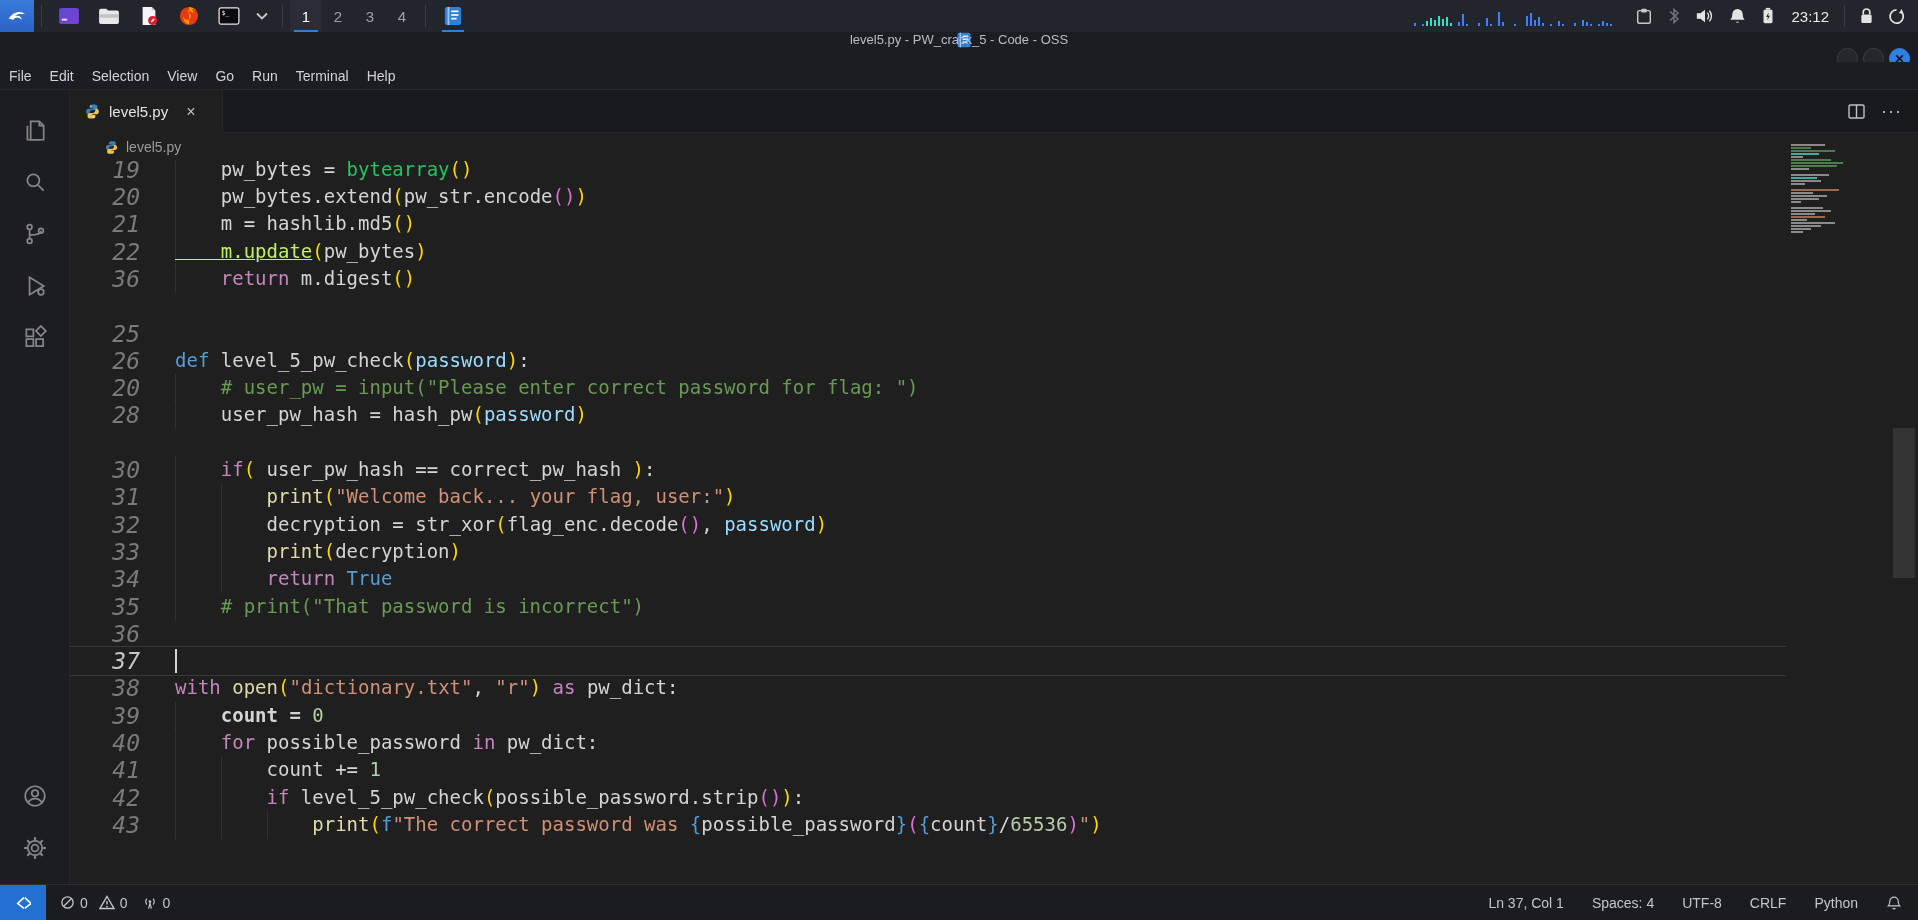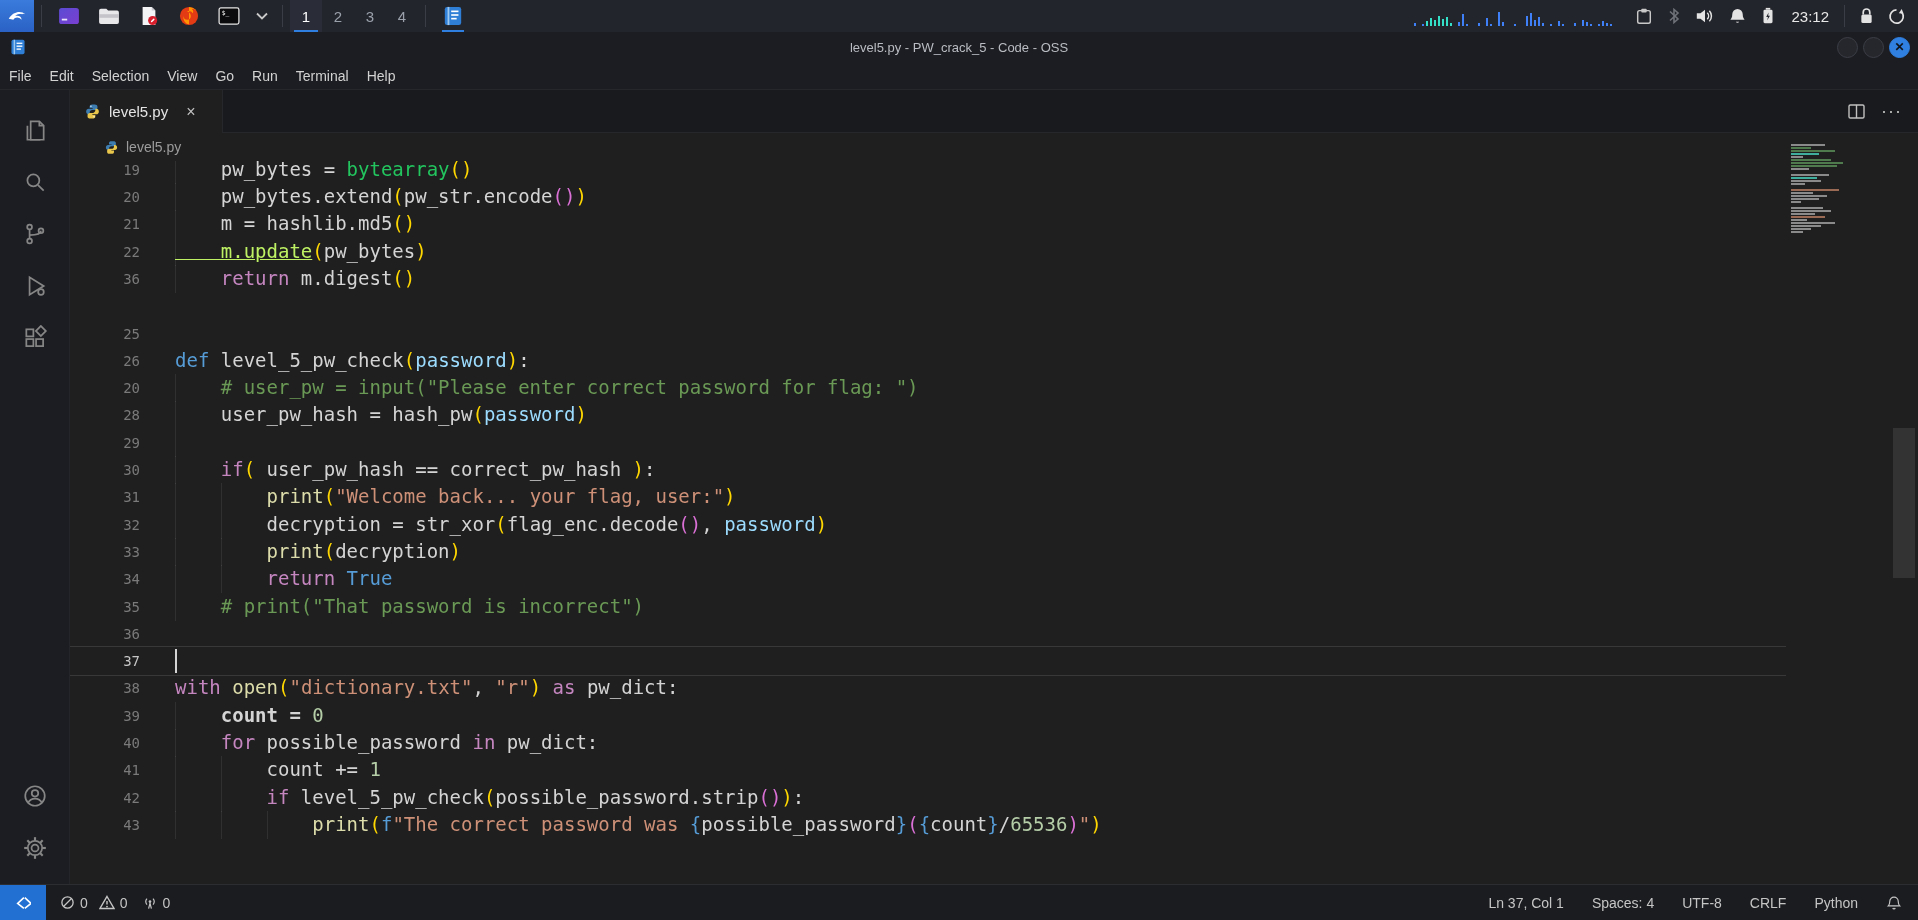--- a/index.html
+++ b/index.html
@@ -22,21 +22,21 @@
     height:2px;background:#2e7fe0;}
   .tb-app.active{position:relative;}
   .graph{display:flex;align-items:flex-end;height:20px;margin-right:14px;}
   .graph i{display:block;width:2px;margin-right:2px;}
   .tray{display:flex;align-items:center;}
   .tray .ticon{margin:0 7px;display:flex;align-items:center;}
   .clock{color:#e8e8e8;font-size:15px;margin:0 8px;}
 
   
   .titlebar{position:absolute;top:32px;left:0;width:100%;height:30px;background:#1c1d22;
-    display:flex;align-items:center;}
+    display:flex;align-items:center;flex-direction:column;}
   .title-ic{margin-left:10px;display:flex;}
   .win-title{position:absolute;left:0;right:0;text-align:center;font-size:13px;color:#b9bcc2;pointer-events:none;}
   .win-btns{margin-left:auto;display:flex;align-items:center;gap:5px;padding-right:8px;}
   .wbtn{width:19px;height:19px;border-radius:50%;background:#26272d;border:1px solid #3c3e46;
     display:flex;align-items:center;justify-content:center;}
   .wbtn.close{background:#2f80e0;border-color:#2f80e0;color:#10131a;font-size:12px;font-weight:bold;}
 
   .menubar{position:absolute;top:62px;left:0;width:100%;height:28px;background:#1c1d22;
     display:flex;align-items:center;border-bottom:1px solid #26272b;box-sizing:border-box;}
   .menubar span{padding:4px 9px;font-size:14px;color:#d2d2d2;}
@@ -56,21 +56,21 @@
     padding-left:14px;box-sizing:border-box;border-right:1px solid #26272a;gap:8px;}
   .tab-label{font-size:15px;color:#e4e4e4;}
   .tab-close{margin-left:10px;color:#c0c0c0;font-size:16px;line-height:1;}
   .tab-actions{margin-left:auto;display:flex;align-items:center;gap:16px;padding-right:16px;color:#c0c0c0;}
   .breadcrumb{position:absolute;top:43px;left:0;right:120px;height:28px;display:flex;
     align-items:center;padding-left:34px;gap:7px;color:#9c9c9c;font-size:14px;background:#1f1f1f;}
 
   .code-viewport{position:absolute;top:71px;left:0;right:0;bottom:0;overflow:hidden;
     font-family:"DejaVu Sans Mono",monospace;font-size:19px;line-height:27.3px;}
   .row{position:absolute;left:0;right:132px;height:28px;white-space:pre;}
-  .row .ln{position:absolute;left:0;width:70px;text-align:right;color:#7a7a7a;font-size:14px;line-height:28px;}
+  .row .ln{position:absolute;left:0;width:70px;text-align:right;color:#7a7a7a;font-size:23px;line-height:28px;font-style:italic;}
   .row .codeln{position:absolute;left:105px;top:0;}
   .row .guide{position:absolute;top:0;bottom:0;width:1px;background:rgba(255,255,255,.08);}
   .row.cur{border-top:1px solid #383838;border-bottom:1px solid #383838;margin-top:-1px;}
   .row.cur .ln{color:#c6c6c6;}
   .cursor{position:absolute;left:105px;top:2px;width:2px;height:24px;background:#d4d4d4;}
 
   .minimap{position:absolute;top:43px;right:28px;width:104px;bottom:0;}
   .minimap i{position:absolute;left:5px;height:2px;display:block;}
   .vscroll{position:absolute;top:43px;right:0;width:28px;bottom:0;}
   .vthumb{position:absolute;left:3px;right:3px;top:295px;height:150px;background:rgba(255,255,255,.09);}
@@ -389,21 +389,20 @@
       <div class="code-viewport">
           <div class="row" style="top: -5.3px;"><span class="ln">19</span><i class="guide" style="left: 105px;"></i><span class="codeln"><span style="color: rgb(212, 212, 212);">    pw_bytes = </span><span style="color: #22c55e;">bytearray</span><span style="color: rgb(255, 215, 0);">()</span></span></div>
           <div class="row" style="top: 22px;"><span class="ln">20</span><i class="guide" style="left: 105px;"></i><span class="codeln"><span style="color: rgb(212, 212, 212);">    pw_bytes.extend</span><span style="color: rgb(255, 215, 0);">(</span><span style="color: rgb(212, 212, 212);">pw_str.encode</span><span style="color: rgb(218, 112, 214);">()</span><span style="color: rgb(255, 215, 0);">)</span></span></div>
           <div class="row" style="top: 49.3px;"><span class="ln">21</span><i class="guide" style="left: 105px;"></i><span class="codeln"><span style="color: rgb(212, 212, 212);">    m = hashlib.md5</span><span style="color: rgb(255, 215, 0);">()</span></span></div>
           <div class="row" style="top: 76.6px;"><span class="ln">22</span><i class="guide" style="left: 105px;"></i><span class="codeln"><span style="color: #bef264; text-decoration: underline;">    m.update</span><span style="color: rgb(255, 215, 0);">(</span><span style="color: rgb(212, 212, 212);">pw_bytes</span><span style="color: rgb(255, 215, 0);">)</span></span></div>
           <div class="row" style="top: 103.9px;"><span class="ln">36</span><i class="guide" style="left: 105px;"></i><span class="codeln"><span style="color: rgb(212, 212, 212);">    </span><span style="color: rgb(197, 134, 192);">return</span><span style="color: rgb(212, 212, 212);"> m.digest</span><span style="color: rgb(255, 215, 0);">()</span></span></div>
           <div class="row" style="top: 158.5px;"><span class="ln">25</span><span class="codeln"></span></div>
           <div class="row" style="top: 185.8px;"><span class="ln">26</span><span class="codeln"><span style="color: rgb(86, 156, 214);">def</span><span style="color: rgb(212, 212, 212);"> level_5_pw_check</span><span style="color: rgb(255, 215, 0);">(</span><span style="color: rgb(156, 220, 254);">password</span><span style="color: rgb(255, 215, 0);">)</span><span style="color: rgb(212, 212, 212);">:</span></span></div>
           <div class="row" style="top: 213.1px;"><span class="ln">20</span><i class="guide" style="left: 105px;"></i><span class="codeln"><span style="color: rgb(212, 212, 212);">    </span><span style="color: rgb(106, 153, 85);"># user_pw = input("Please enter correct password for flag: ")</span></span></div>
           <div class="row" style="top: 240.4px;"><span class="ln">28</span><i class="guide" style="left: 105px;"></i><span class="codeln"><span style="color: rgb(212, 212, 212);">    user_pw_hash = hash_pw</span><span style="color: rgb(255, 215, 0);">(</span><span style="color: rgb(156, 220, 254);">password</span><span style="color: rgb(255, 215, 0);">)</span></span></div>
-          <div class="row" style="top: 267.7px;"><span class="ln">29</span><i class="guide" style="left: 105px;"></i><span class="codeln"></span></div>
           <div class="row" style="top: 295px;"><span class="ln">30</span><i class="guide" style="left: 105px;"></i><span class="codeln"><span style="color: rgb(212, 212, 212);">    </span><span style="color: rgb(197, 134, 192);">if</span><span style="color: rgb(255, 215, 0);">(</span><span style="color: rgb(212, 212, 212);"> user_pw_hash == correct_pw_hash </span><span style="color: rgb(255, 215, 0);">)</span><span style="color: rgb(212, 212, 212);">:</span></span></div>
           <div class="row" style="top: 322.3px;"><span class="ln">31</span><i class="guide" style="left: 105px;"></i><i class="guide" style="left: 150.76px;"></i><span class="codeln"><span style="color: rgb(212, 212, 212);">        </span><span style="color: rgb(220, 220, 170);">print</span><span style="color: rgb(255, 215, 0);">(</span><span style="color: rgb(206, 145, 120);">"Welcome back... your flag, user:"</span><span style="color: rgb(255, 215, 0);">)</span></span></div>
           <div class="row" style="top: 349.6px;"><span class="ln">32</span><i class="guide" style="left: 105px;"></i><i class="guide" style="left: 150.76px;"></i><span class="codeln"><span style="color: rgb(212, 212, 212);">        decryption = str_xor</span><span style="color: rgb(255, 215, 0);">(</span><span style="color: rgb(212, 212, 212);">flag_enc.decode</span><span style="color: rgb(218, 112, 214);">()</span><span style="color: rgb(212, 212, 212);">, </span><span style="color: rgb(156, 220, 254);">password</span><span style="color: rgb(255, 215, 0);">)</span></span></div>
           <div class="row" style="top: 376.9px;"><span class="ln">33</span><i class="guide" style="left: 105px;"></i><i class="guide" style="left: 150.76px;"></i><span class="codeln"><span style="color: rgb(212, 212, 212);">        </span><span style="color: rgb(220, 220, 170);">print</span><span style="color: rgb(255, 215, 0);">(</span><span style="color: rgb(212, 212, 212);">decryption</span><span style="color: rgb(255, 215, 0);">)</span></span></div>
           <div class="row" style="top: 404.2px;"><span class="ln">34</span><i class="guide" style="left: 105px;"></i><i class="guide" style="left: 150.76px;"></i><span class="codeln"><span style="color: rgb(212, 212, 212);">        </span><span style="color: rgb(197, 134, 192);">return</span><span style="color: rgb(212, 212, 212);"> </span><span style="color: rgb(86, 156, 214);">True</span></span></div>
           <div class="row" style="top: 431.5px;"><span class="ln">35</span><i class="guide" style="left: 105px;"></i><span class="codeln"><span style="color: rgb(212, 212, 212);">    </span><span style="color: rgb(106, 153, 85);"># print("That password is incorrect")</span></span></div>
           <div class="row" style="top: 458.8px;"><span class="ln">36</span><span class="codeln"></span></div>
           <div class="row cur" style="top: 486.1px;"><span class="ln">37</span><span class="codeln"></span><i class="cursor" style="left: 105px;"></i></div>
           <div class="row" style="top: 513.4px;"><span class="ln">38</span><span class="codeln"><span style="color: rgb(197, 134, 192);">with</span><span style="color: rgb(212, 212, 212);"> </span><span style="color: rgb(220, 220, 170);">open</span><span style="color: rgb(255, 215, 0);">(</span><span style="color: rgb(206, 145, 120);">"dictionary.txt"</span><span style="color: rgb(212, 212, 212);">, </span><span style="color: rgb(206, 145, 120);">"r"</span><span style="color: rgb(255, 215, 0);">)</span><span style="color: rgb(212, 212, 212);"> </span><span style="color: rgb(197, 134, 192);">as</span><span style="color: rgb(212, 212, 212);"> pw_dict:</span></span></div>
           <div class="row" style="top: 540.7px;"><span class="ln">39</span><i class="guide" style="left: 105px;"></i><span class="codeln"><span style="color: rgb(212, 212, 212); font-weight: bold;">    count = </span><span style="color: rgb(181, 206, 168);">0</span></span></div>

